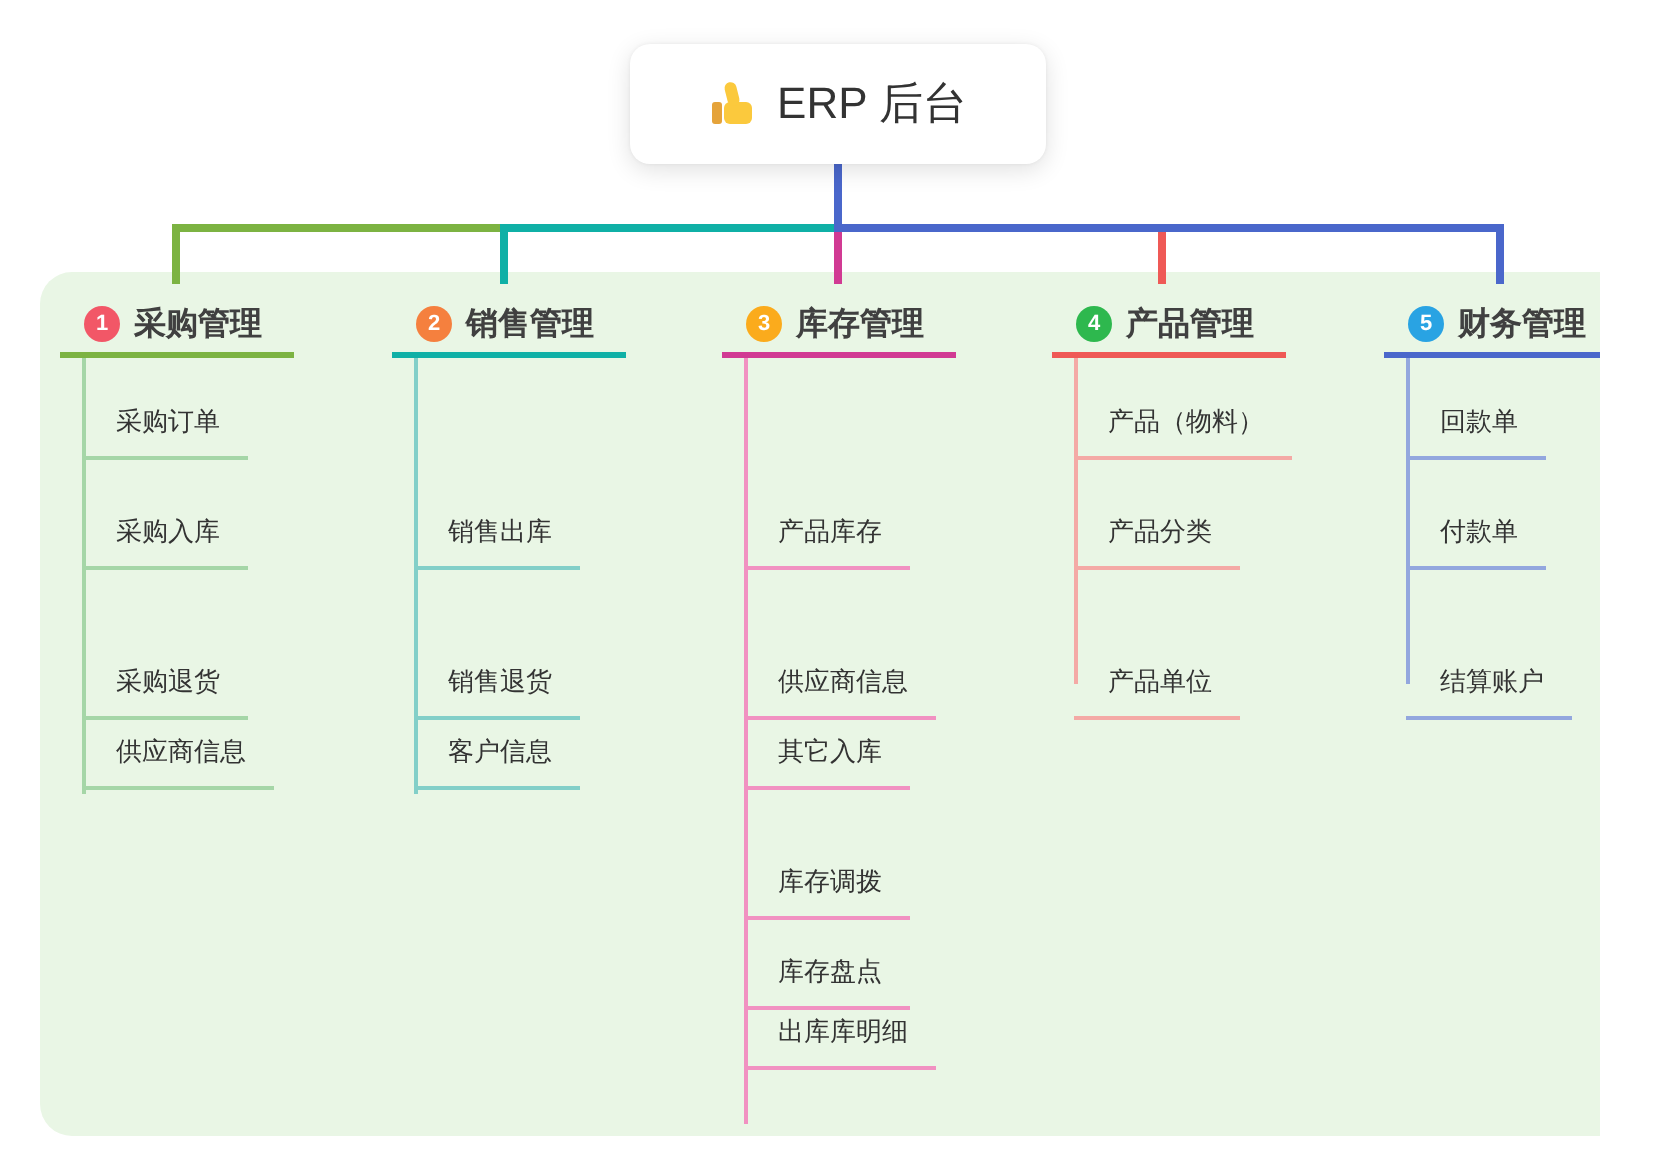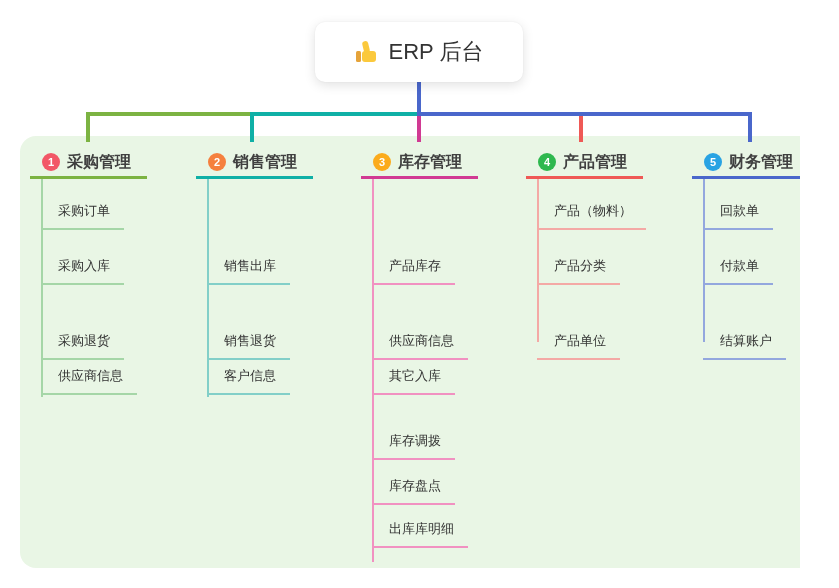--- a/index.html
+++ b/index.html
@@ -41,21 +41,21 @@
     font-size:11px;font-weight:bold;line-height:18px;text-align:center;flex:0 0 18px;}
   .hlabel{font-size:16px;font-weight:600;color:#404040;white-space:nowrap;}
   .spine{position:absolute;left:11px;top:179px;width:2px;background:var(--lc);}
   .b1 .spine,.b2 .spine{height:218px;}
   .b3 .spine{height:383px;}
   .b4 .spine,.b5 .spine{height:163px;}
   .child{position:absolute;left:11px;transform:translateY(-100%);
     border-bottom:2px solid var(--lc);padding:0 14px 8px 17px;
     font-size:13px;color:#333;white-space:nowrap;pointer-events:auto;cursor:default;}
   .row0{top:230px}.row1{top:285px}.row2{top:360px}.row3{top:395px}
-  .row4{top:460px}.row5{top:505px}.row6{top:548px}
+  .row4{top:460px}.row5{top:505px}.row6{top:535px}
 </style>
 </head>
 <body>
 
 <div class="canvas">
 
   <div class="panel"></div>
 
   <div class="line l-root"></div>
   <div class="line l-hg"></div>

